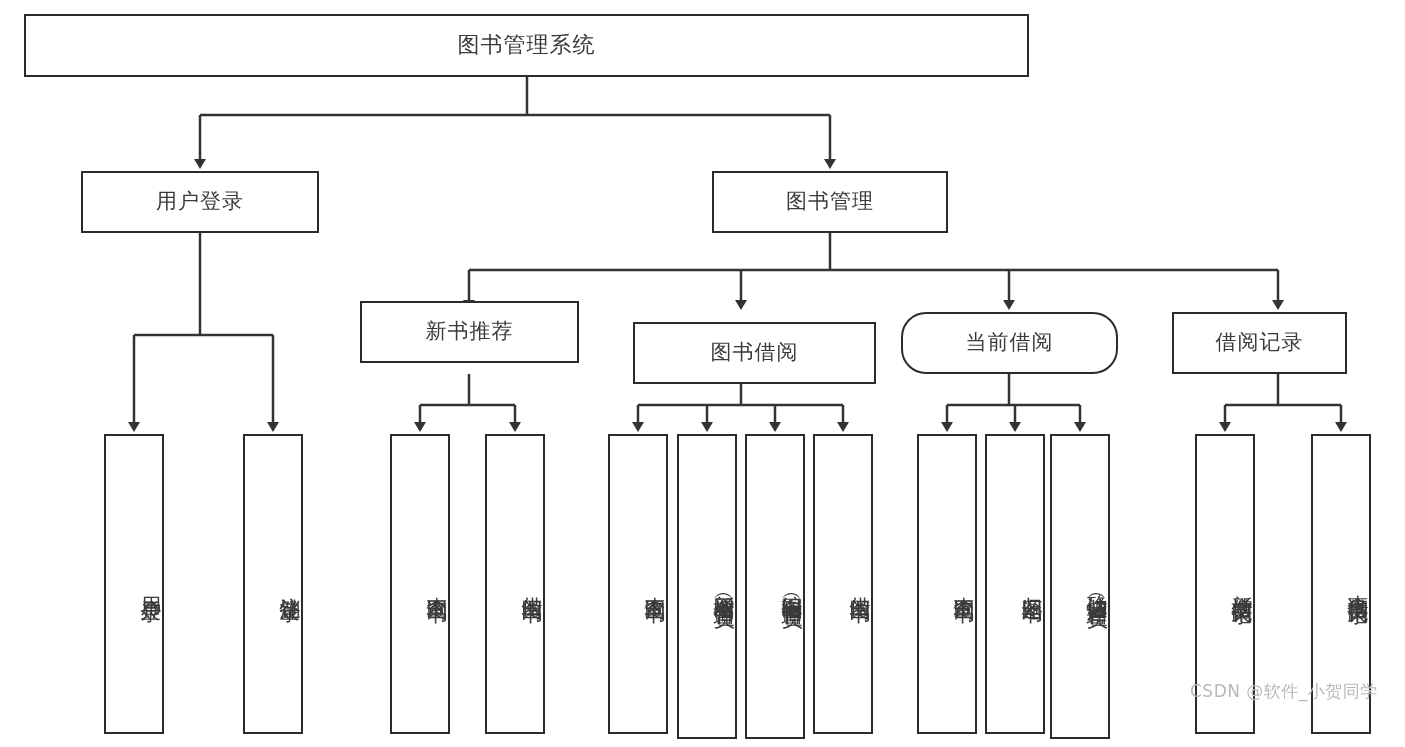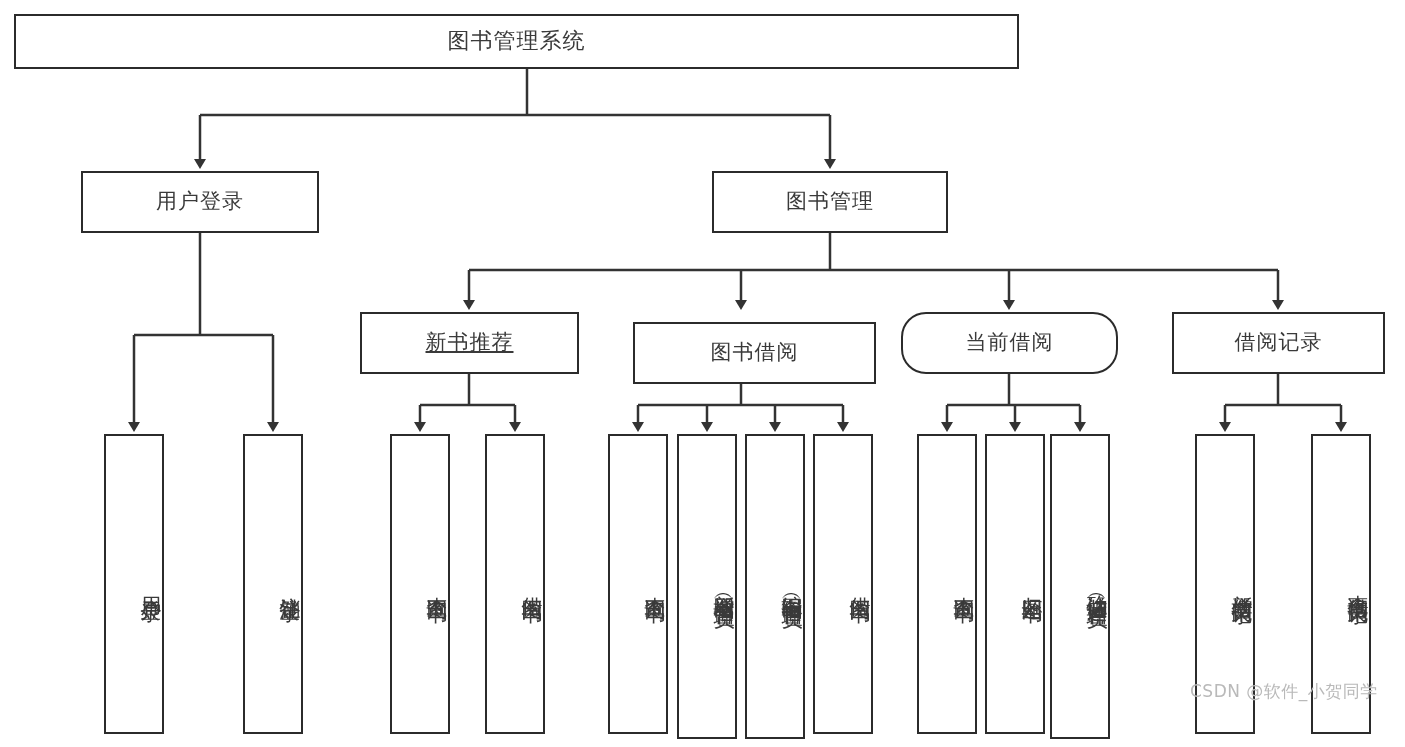--- a/index.html
+++ b/index.html
@@ -108,41 +108,41 @@
         <line x1="947" y1="405" x2="947" y2="423" marker-end="url(#arrow)"></line>
         <line x1="1015" y1="405" x2="1015" y2="423" marker-end="url(#arrow)"></line>
         <line x1="1080" y1="405" x2="1080" y2="423" marker-end="url(#arrow)"></line>
         <line x1="1278" y1="374" x2="1278" y2="405"></line>
         <line x1="1225" y1="405" x2="1341" y2="405"></line>
         <line x1="1225" y1="405" x2="1225" y2="423" marker-end="url(#arrow)"></line>
         <line x1="1341" y1="405" x2="1341" y2="423" marker-end="url(#arrow)"></line>
       </g>
   </svg>
 
-  <div class="node root horiz" id="n-root" style="left: 14px; top: 14px; width: 1005px; height: 55px;">
+  <div class="node root horiz" id="n-root" style="left: 24px; top: 14px; width: 1005px; height: 63px;">
     <span>图书管理系统</span>
   </div>
 
   <div class="node horiz" id="n-l2-0" style="left: 81px; top: 171px; width: 238px; height: 62px;">
     <span>用户登录</span>
   </div>
   <div class="node horiz" id="n-l2-1" style="left: 712px; top: 171px; width: 236px; height: 62px; text-align: center;">
     <span>图书管理</span>
   </div>
 
-  <div class="node horiz" id="n-l3-0" style="left: 360px; top: 312px; width: 219px; height: 62px; text-decoration: underline;">
+  <div class="node horiz" id="n-l3-0" style="left: 360px; top: 301px; width: 219px; height: 62px;">
     <span>新书推荐</span>
   </div>
   <div class="node horiz" id="n-l3-1" style="left: 633px; top: 322px; width: 243px; height: 62px;">
     <span>图书借阅</span>
   </div>
   <div class="node horiz" id="n-l3-2" style="left: 901px; top: 312px; width: 217px; height: 62px; border-radius: 25px;">
     <span>当前借阅</span>
   </div>
-  <div class="node horiz" id="n-l3-3" style="left: 1172px; top: 312px; width: 213px; height: 62px;">
+  <div class="node horiz" id="n-l3-3" style="left: 1172px; top: 312px; width: 175px; height: 62px;">
     <span>借阅记录</span>
   </div>
 
   <div class="node vert" id="n-leaf-0" style="left: 104px; top: 434px; width: 60px; height: 300px;">
     <span class="vtext">用户登录</span>
   </div>
   <div class="node vert" id="n-leaf-1" style="left: 243px; top: 434px; width: 60px; height: 300px;">
     <span class="vtext">注销登录</span>
   </div>
   <div class="node vert" id="n-leaf-2" style="left: 390px; top: 434px; width: 60px; height: 300px;">

